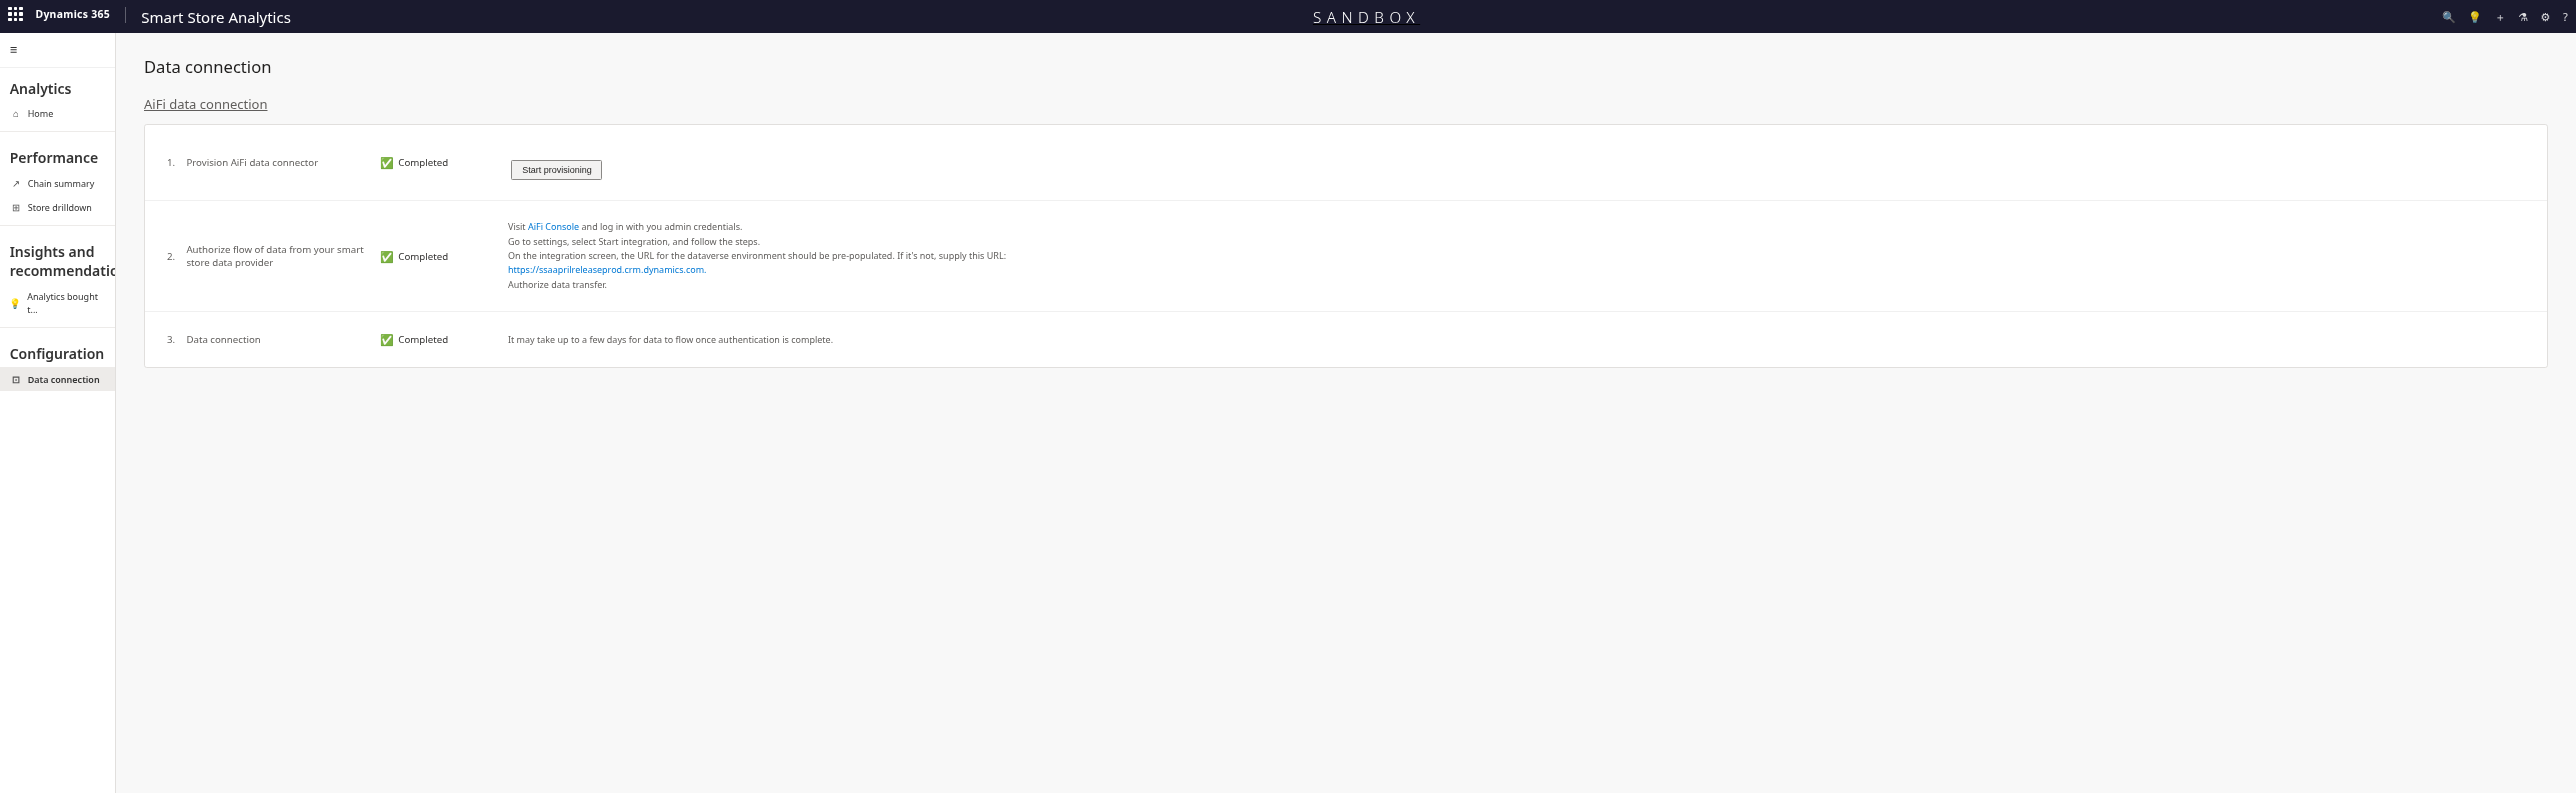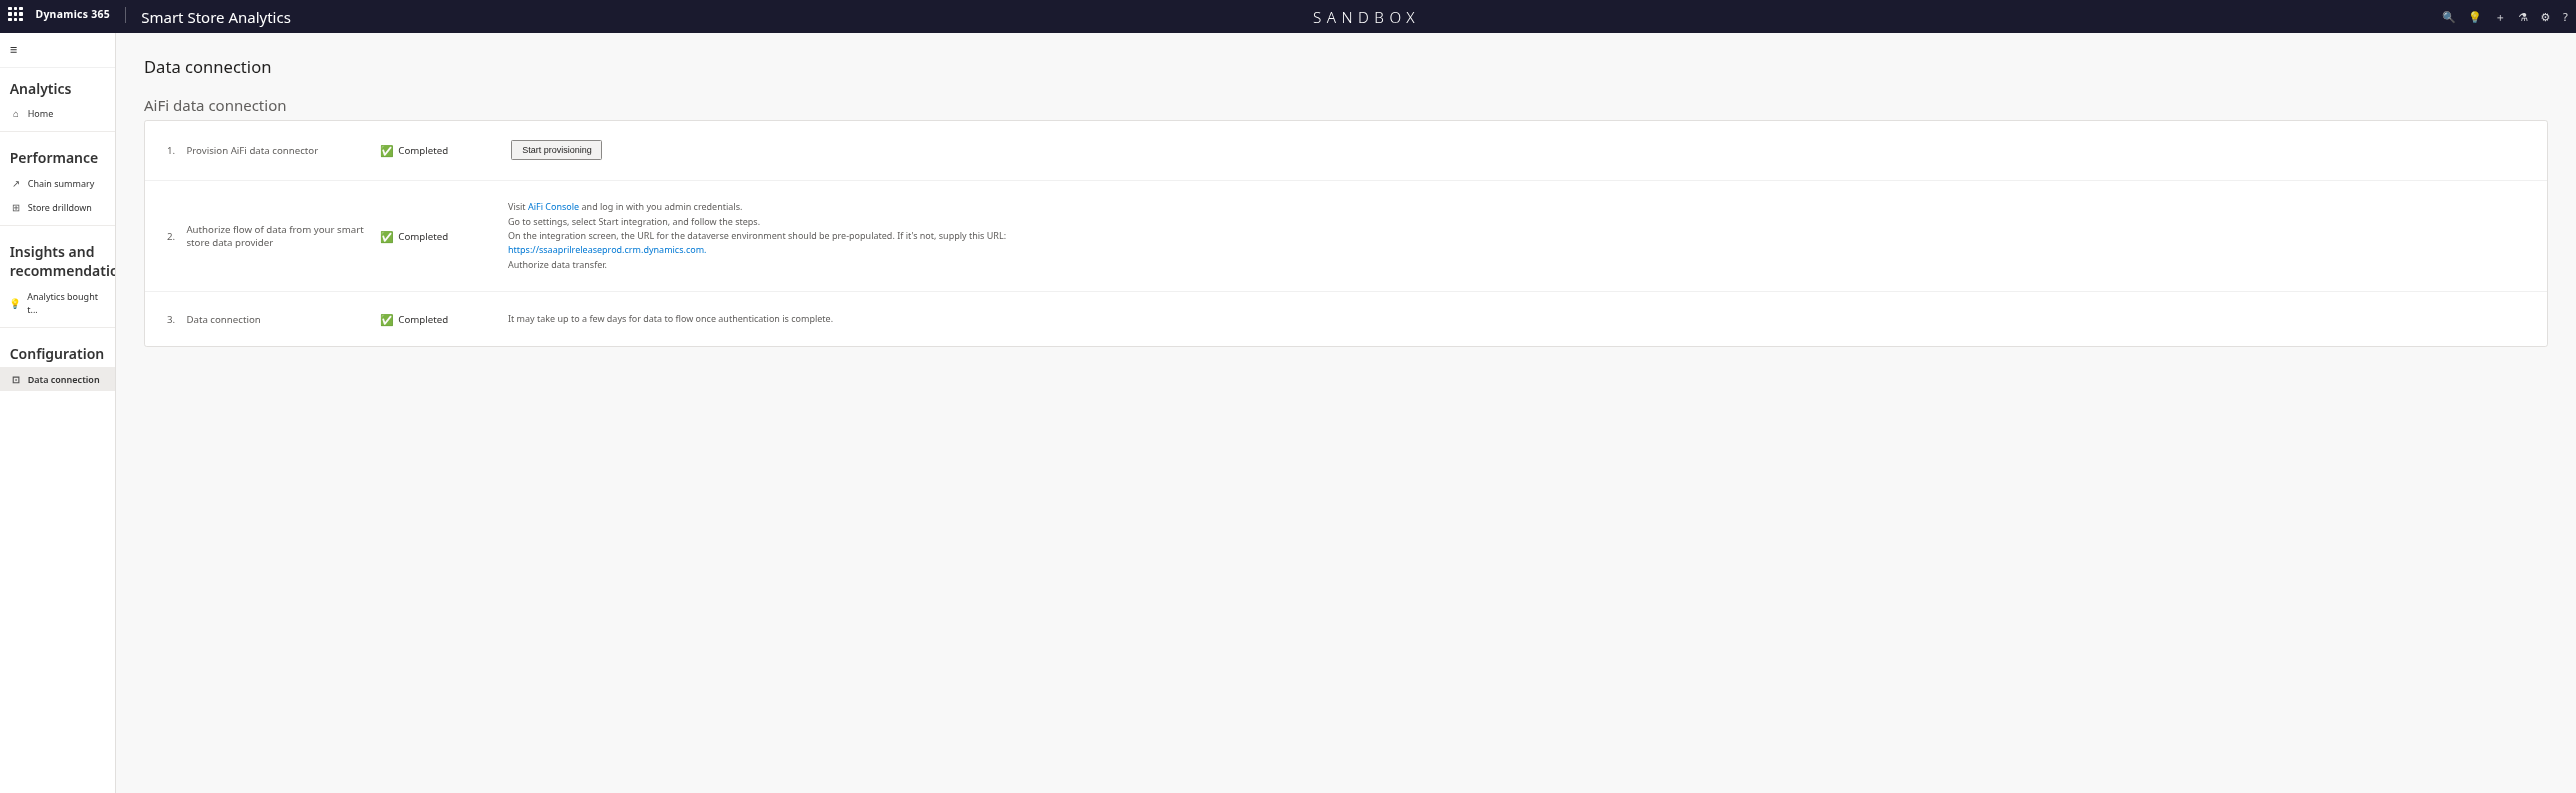--- a/index.html
+++ b/index.html
@@ -49,20 +49,21 @@
     }
     .topbar-appname {
       color: white;
       font-size: 15px;
     }
     .topbar-center {
       flex: 1;
       display: flex;
       justify-content: center;
       align-items: center;
+      text-decoration: underline;
     }
     .topbar-sandbox {
       color: white;
       font-size: 15.2px;
       font-weight: 300;
       letter-spacing: 5.5px;
     }
     .topbar-right {
       display: flex;
       align-items: center;
@@ -136,24 +137,25 @@
       min-height: calc(100vh - 33px);
       background: #f8f8f8;
     }
     .page-title {
       font-size: 16.6px;
       font-weight: 400;
       color: #201f1e;
       margin-bottom: 16.6px;
     }
     .section-label {
-      font-size: 15px;
+      font-size: 13px;
       font-weight: 400;
       color: #605e5c;
-      margin-bottom: 5px;
+      margin-bottom: 11px;
+      text-decoration: underline;
     }
 
     
     .card {
       background: white;
       border: 0.7px solid #e1dfdd;
       border-radius: 2.8px;
     }
     .card-row {
       display: flex;
@@ -201,20 +203,21 @@
     }
     .row-description a {
       color: #0078d4;
       text-decoration: none;
     }
     .row-action {
       width: 111px;
       flex-shrink: 0;
       display: flex;
       justify-content: flex-end;
+      margin-top: 16px;
     }
     .btn-provision {
       padding: 4.2px 9.7px;
       border: 0.7px solid #8a8886;
       background: #f3f2f1;
       color: #201f1e;
       font-size: 9px;
       cursor: pointer;
       border-radius: 1.4px;
       white-space: nowrap;

